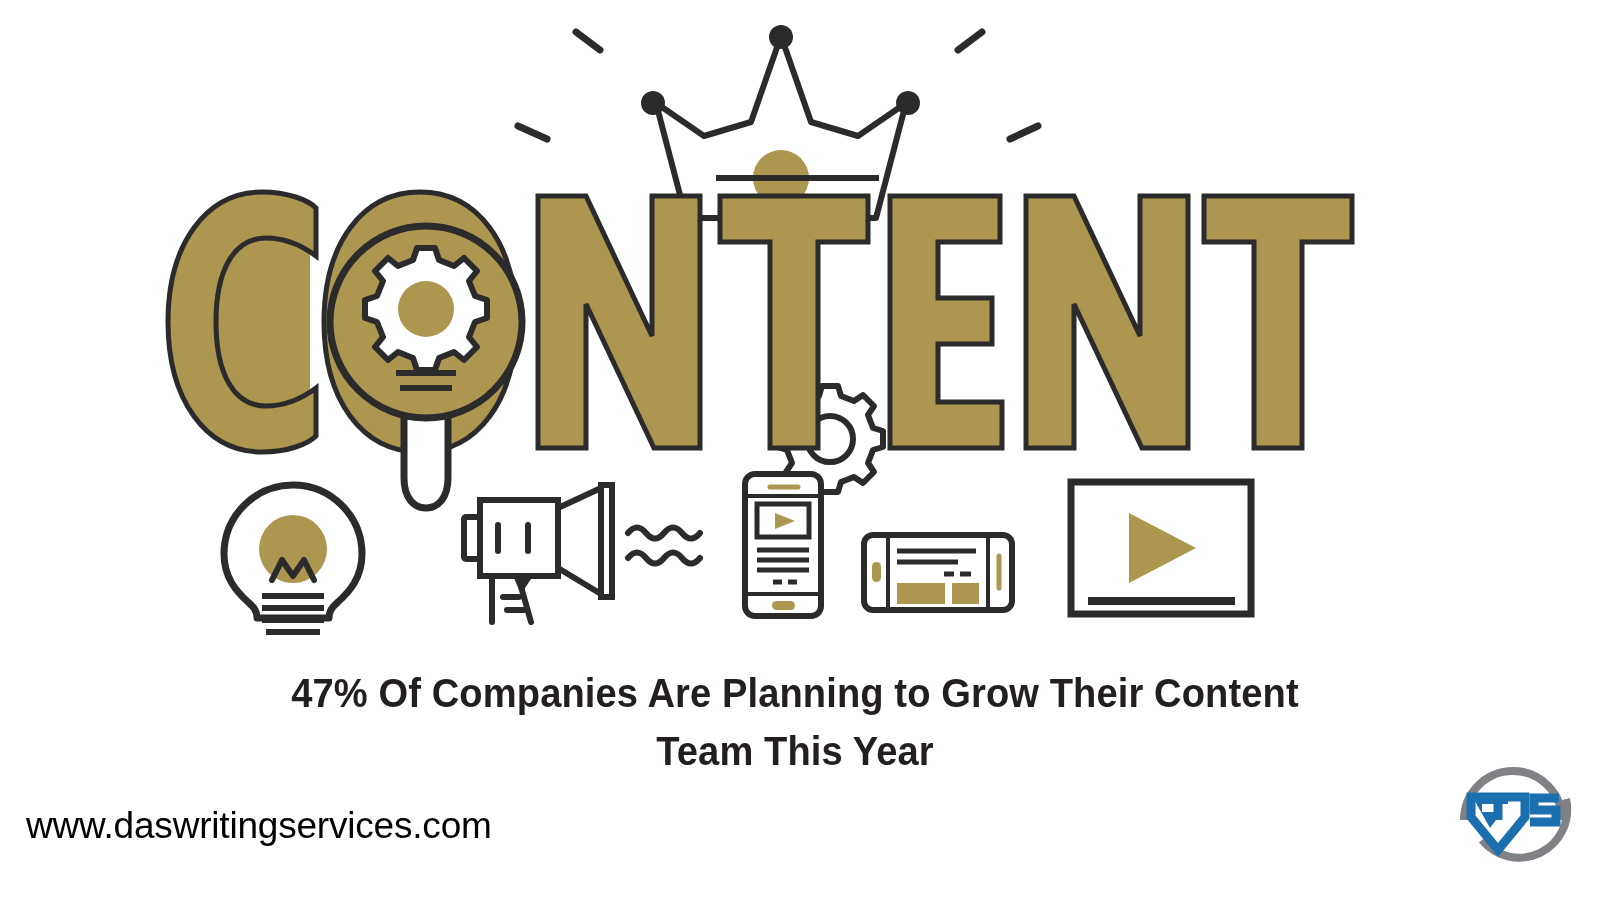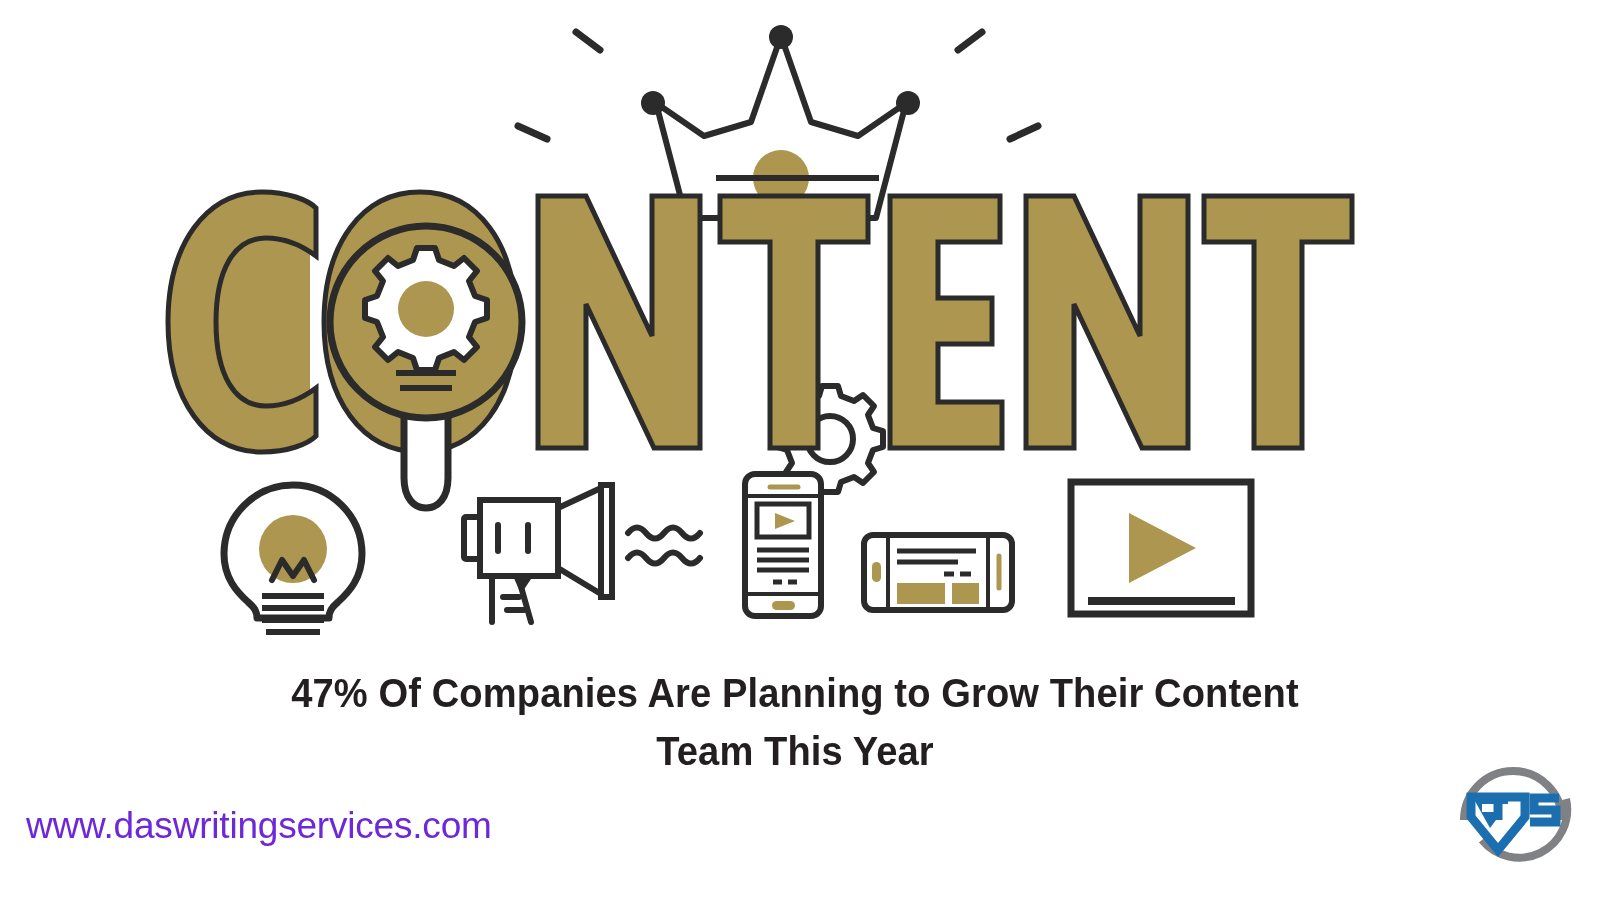--- a/index.html
+++ b/index.html
@@ -53,21 +53,21 @@
   }
 
   
   #site-url {
     position: absolute;
     left: 26px;
     top: 805px;
     font-family: "Liberation Sans", sans-serif;
     font-weight: normal;
     font-size: 37px;
-    color: #6d28d9;
+    color: #000000;
     letter-spacing: -0.2px;
     white-space: nowrap;
   }
 
   
   #brand-logo {
     position: absolute;
     left: 1446px;
     top: 742px;
     width: 134px;

